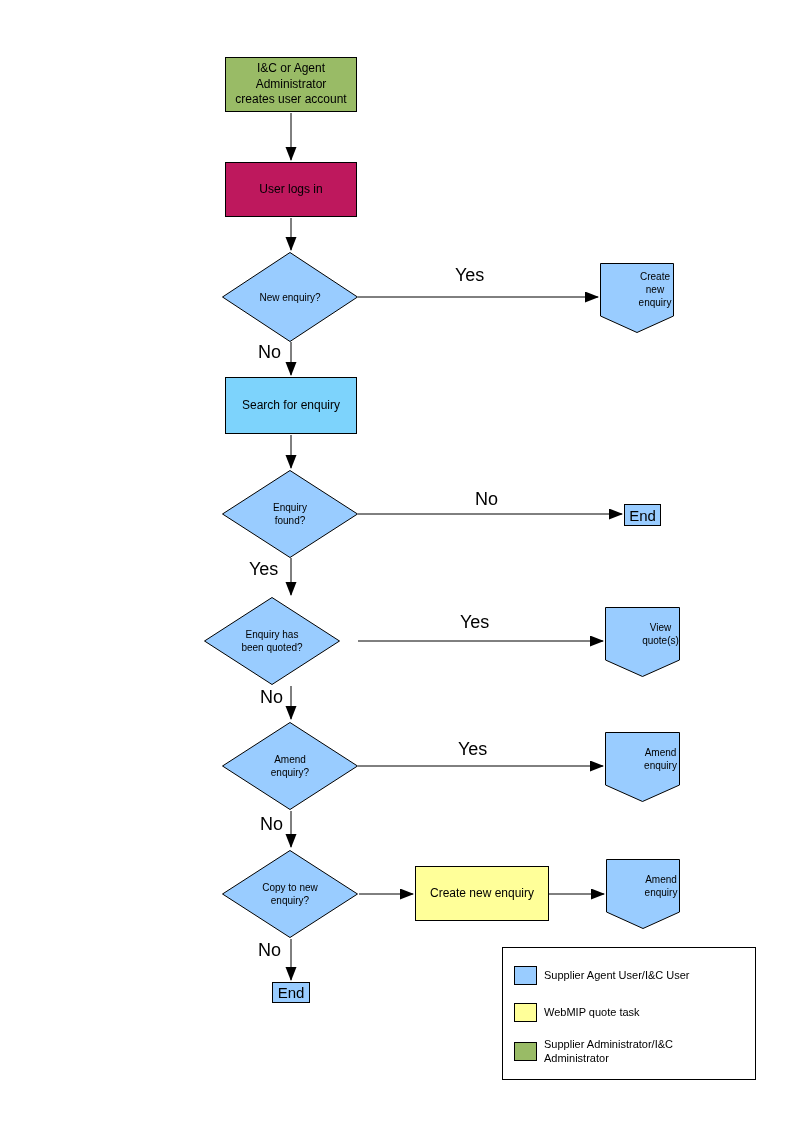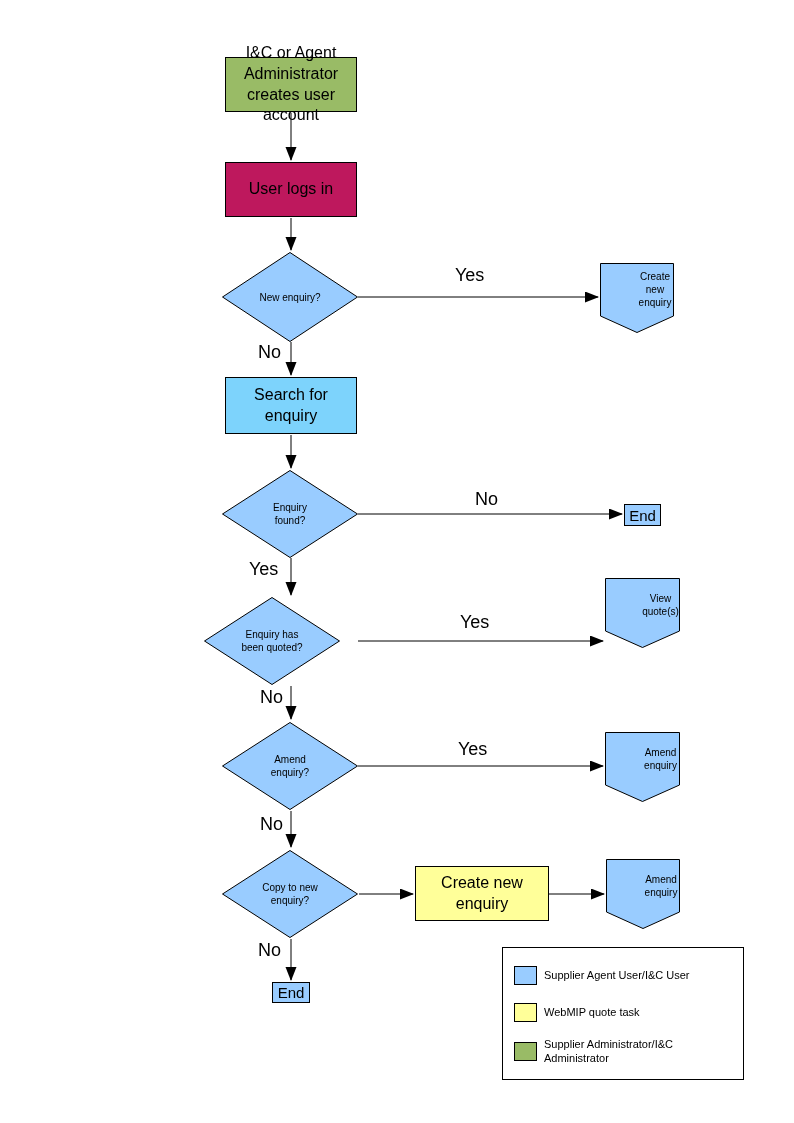--- a/index.html
+++ b/index.html
@@ -1,20 +1,20 @@
 <!DOCTYPE html>
 <html><head>
 <meta charset="utf-8">
 <style>
   html,body{margin:0;padding:0;background:#fff;}
   .canvas{position:relative;width:794px;height:1123px;background:#fff;
           font-family:"Liberation Sans",sans-serif;color:#000;overflow:hidden;}
   .node{position:absolute;box-sizing:border-box;}
   .rect{border:1px solid #000;display:flex;align-items:center;justify-content:center;
-        text-align:center;font-size:16px;line-height:1.3;white-space:pre-line;}
+        text-align:center;font-size:12px;line-height:1.3;white-space:pre-line;}
   .shape-svg{position:absolute;left:0;top:0;}
   .shape-label{position:absolute;left:2px;right:2px;top:0;bottom:0;display:flex;
                align-items:center;justify-content:center;text-align:center;
                font-size:10px;line-height:1.3;white-space:pre-line;}
   .pent-label{bottom:auto;height:53px;margin-left:36px;}
   .terminator{border:1px solid #000;border-radius:0;display:flex;align-items:center;
               justify-content:center;font-size:15px;}
   .branch-label{position:absolute;font-size:18px;line-height:1;letter-spacing:0;}
   .connectors{position:absolute;left:0;top:0;pointer-events:none;}
   .legend{position:absolute;border:1px solid #000;background:#fff;}
@@ -83,21 +83,21 @@
   <div class="node terminator" style="left: 624px; top: 504px; width: 37px; height: 22px; background: rgb(153, 204, 255);">End</div>
 
   <div class="node" style="left:204px;top:597px;width:136px;height:88px;text-decoration:underline;">
     <svg class="shape-svg" width="136" height="88">
       <polygon points="68,0.5 135.5,44 68,87.5 0.5,44" stroke="#000" stroke-width="1" fill="#99CCFF"></polygon>
     </svg>
     <div class="shape-label">Enquiry has
 been quoted?</div>
   </div>
 
-  <div class="node" style="left:605px;top:578px;width:75px;height:70px;">
+  <div class="node" style="left:605px;top:607px;width:75px;height:70px;">
     <svg class="shape-svg" width="75" height="70">
       <polygon points="0.5,0.5 74.5,0.5 74.5,53 37.5,69.5 0.5,53" stroke="#000" stroke-width="1" fill="#99CCFF"></polygon>
     </svg>
     <div class="shape-label pent-label">View quote(s)</div>
   </div>
 
   <div class="node" style="left:222px;top:722px;width:136px;height:88px;">
     <svg class="shape-svg" width="136" height="88">
       <polygon points="68,0.5 135.5,44 68,87.5 0.5,44" stroke="#000" stroke-width="1" fill="#99CCFF"></polygon>
     </svg>
@@ -134,21 +134,21 @@
   <div class="branch-label" style="left:455px;top:266px;">Yes</div>
   <div class="branch-label" style="left:258px;top:343px;">No</div>
   <div class="branch-label" style="left:475px;top:490px;">No</div>
   <div class="branch-label" style="left:249px;top:560px;">Yes</div>
   <div class="branch-label" style="left:460px;top:613px;">Yes</div>
   <div class="branch-label" style="left:260px;top:688px;">No</div>
   <div class="branch-label" style="left:458px;top:740px;">Yes</div>
   <div class="branch-label" style="left:260px;top:815px;">No</div>
   <div class="branch-label" style="left:258px;top:941px;">No</div>
 
-  <div class="legend" style="left:502px;top:947px;width:240px;height:131px;">
+  <div class="legend" style="left:502px;top:947px;width:240px;height:131px;padding-left:12px;">
     <div class="legend-row" style="top:18px;">
       <span class="swatch" style="background: rgb(153, 204, 255);"></span>
       <span class="legend-label">Supplier Agent User/I&amp;C User</span>
     </div>
     <div class="legend-row" style="top:55px;">
       <span class="swatch" style="background: rgb(255, 255, 153);"></span>
       <span class="legend-label">WebMIP quote task</span>
     </div>
     <div class="legend-row" style="top:90px;">
       <span class="swatch" style="background: rgb(153, 187, 102);"></span>

